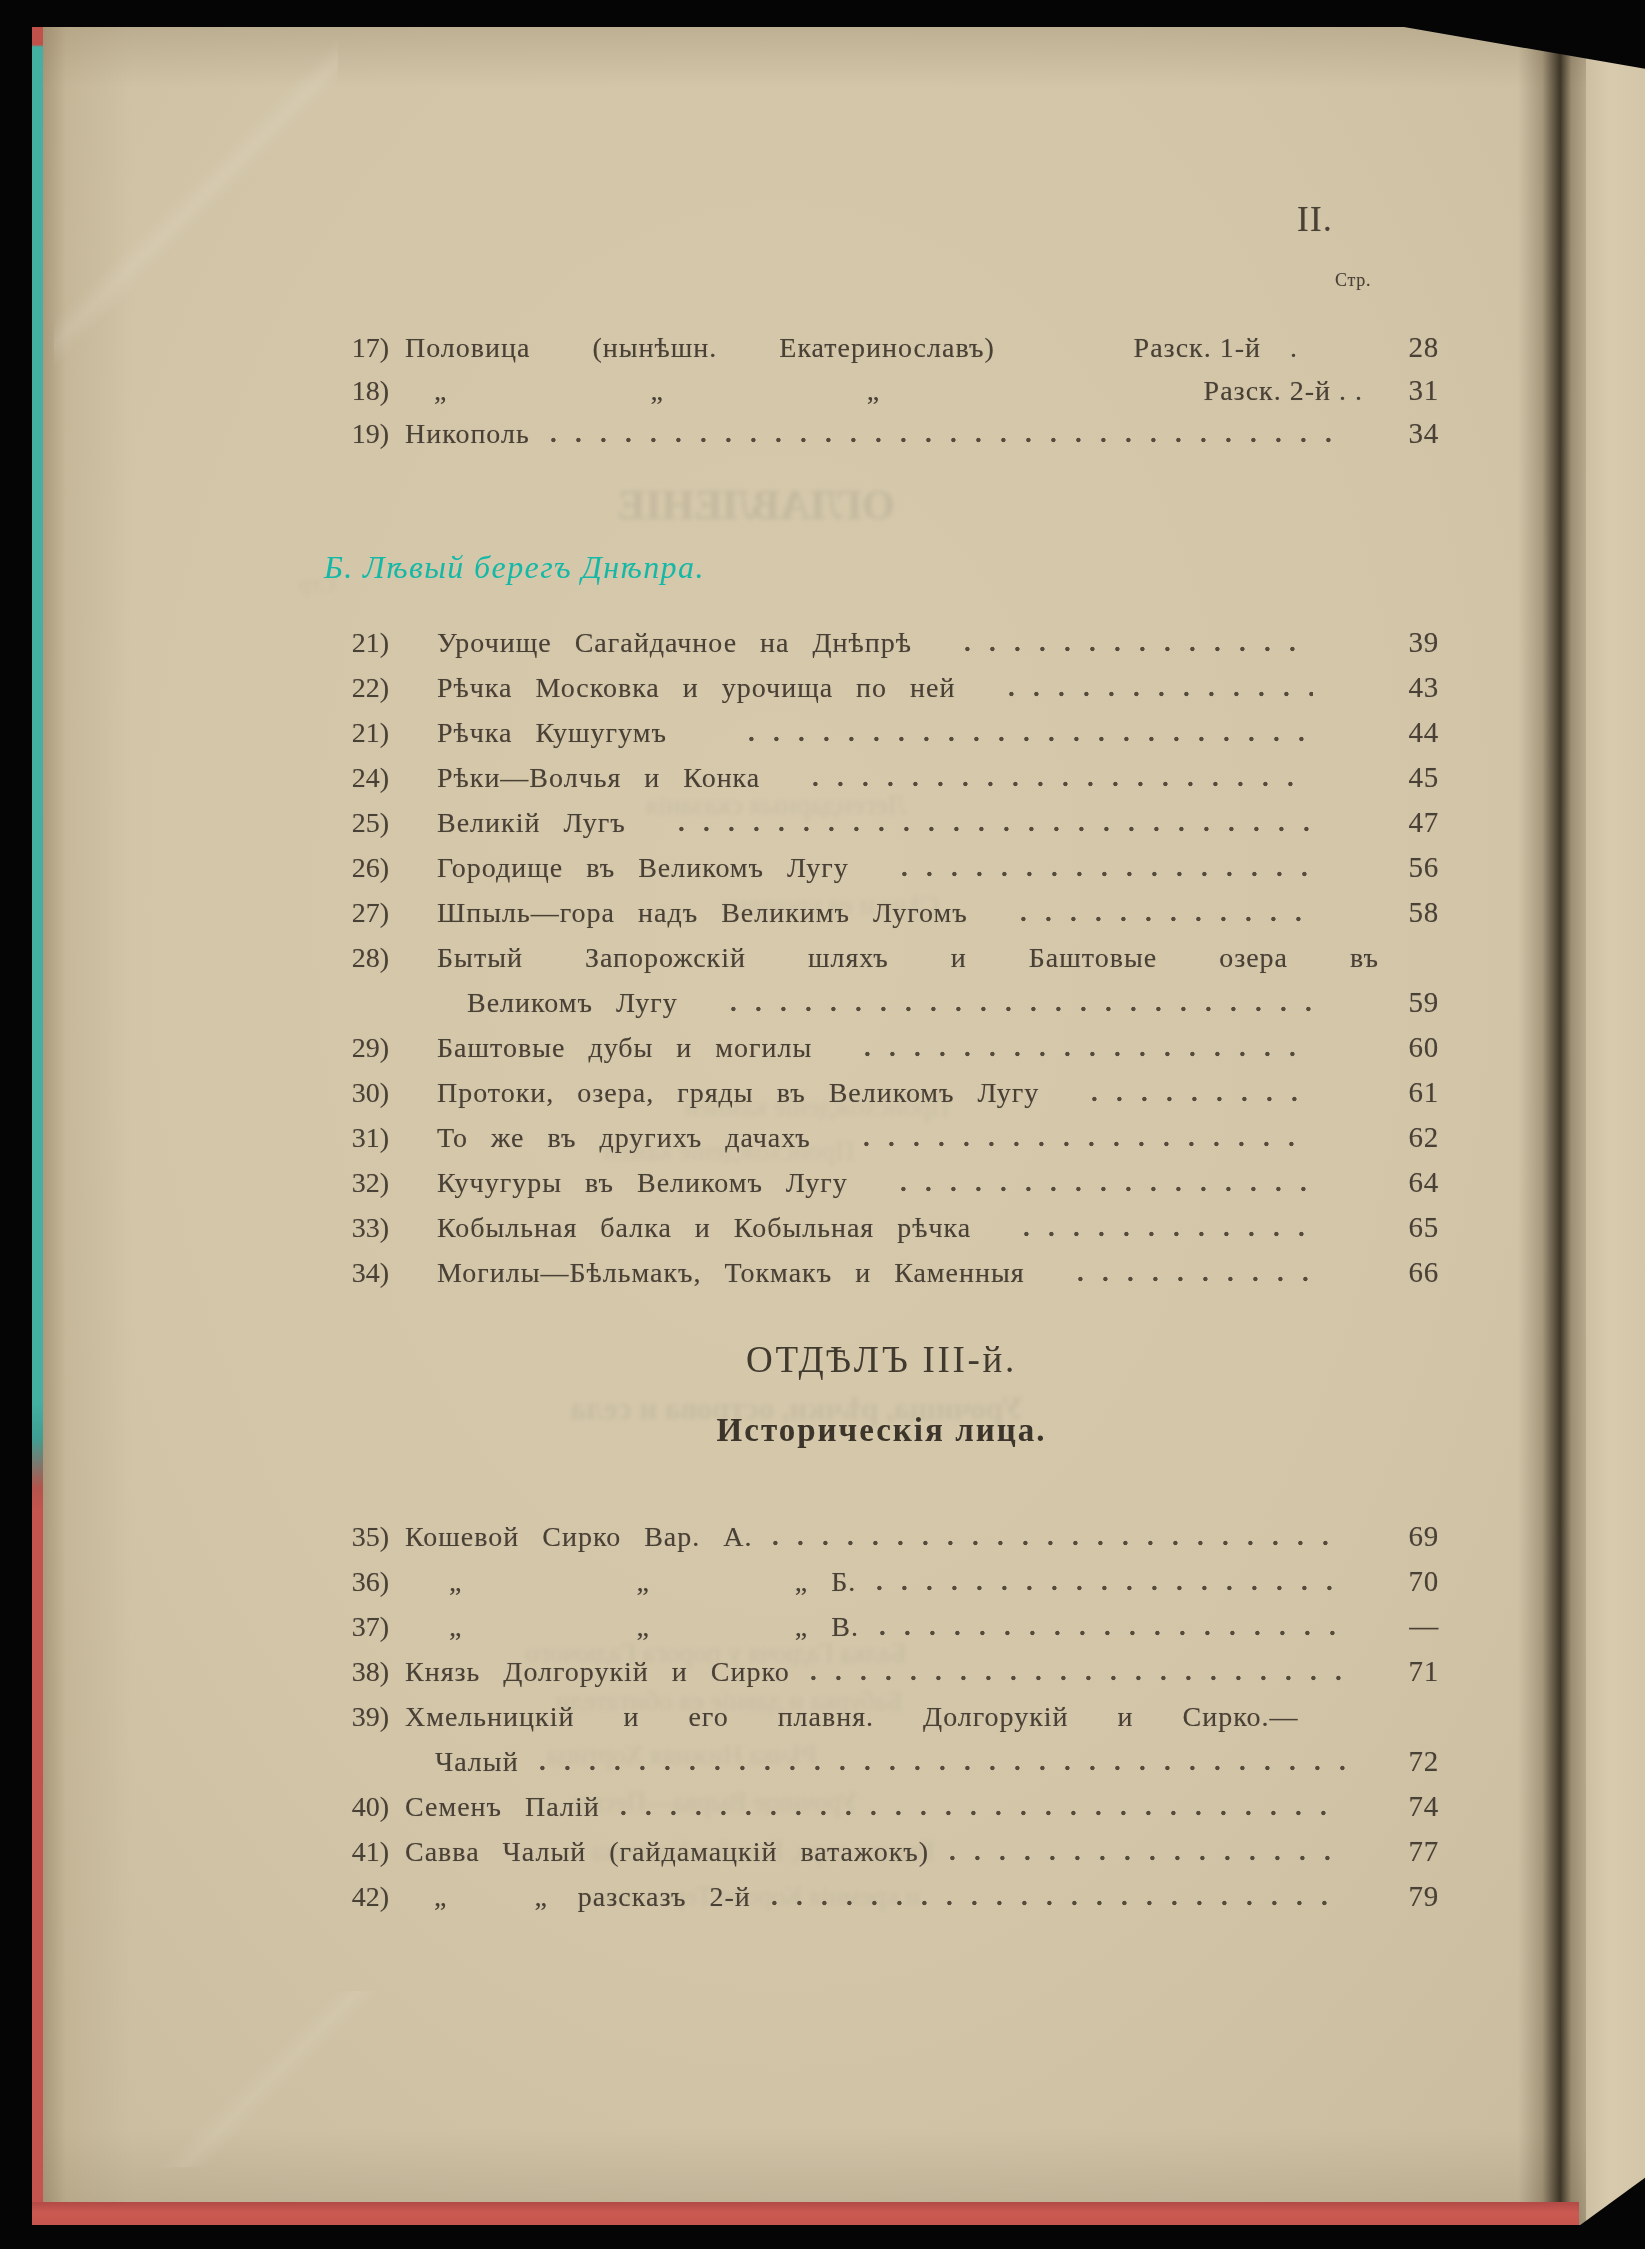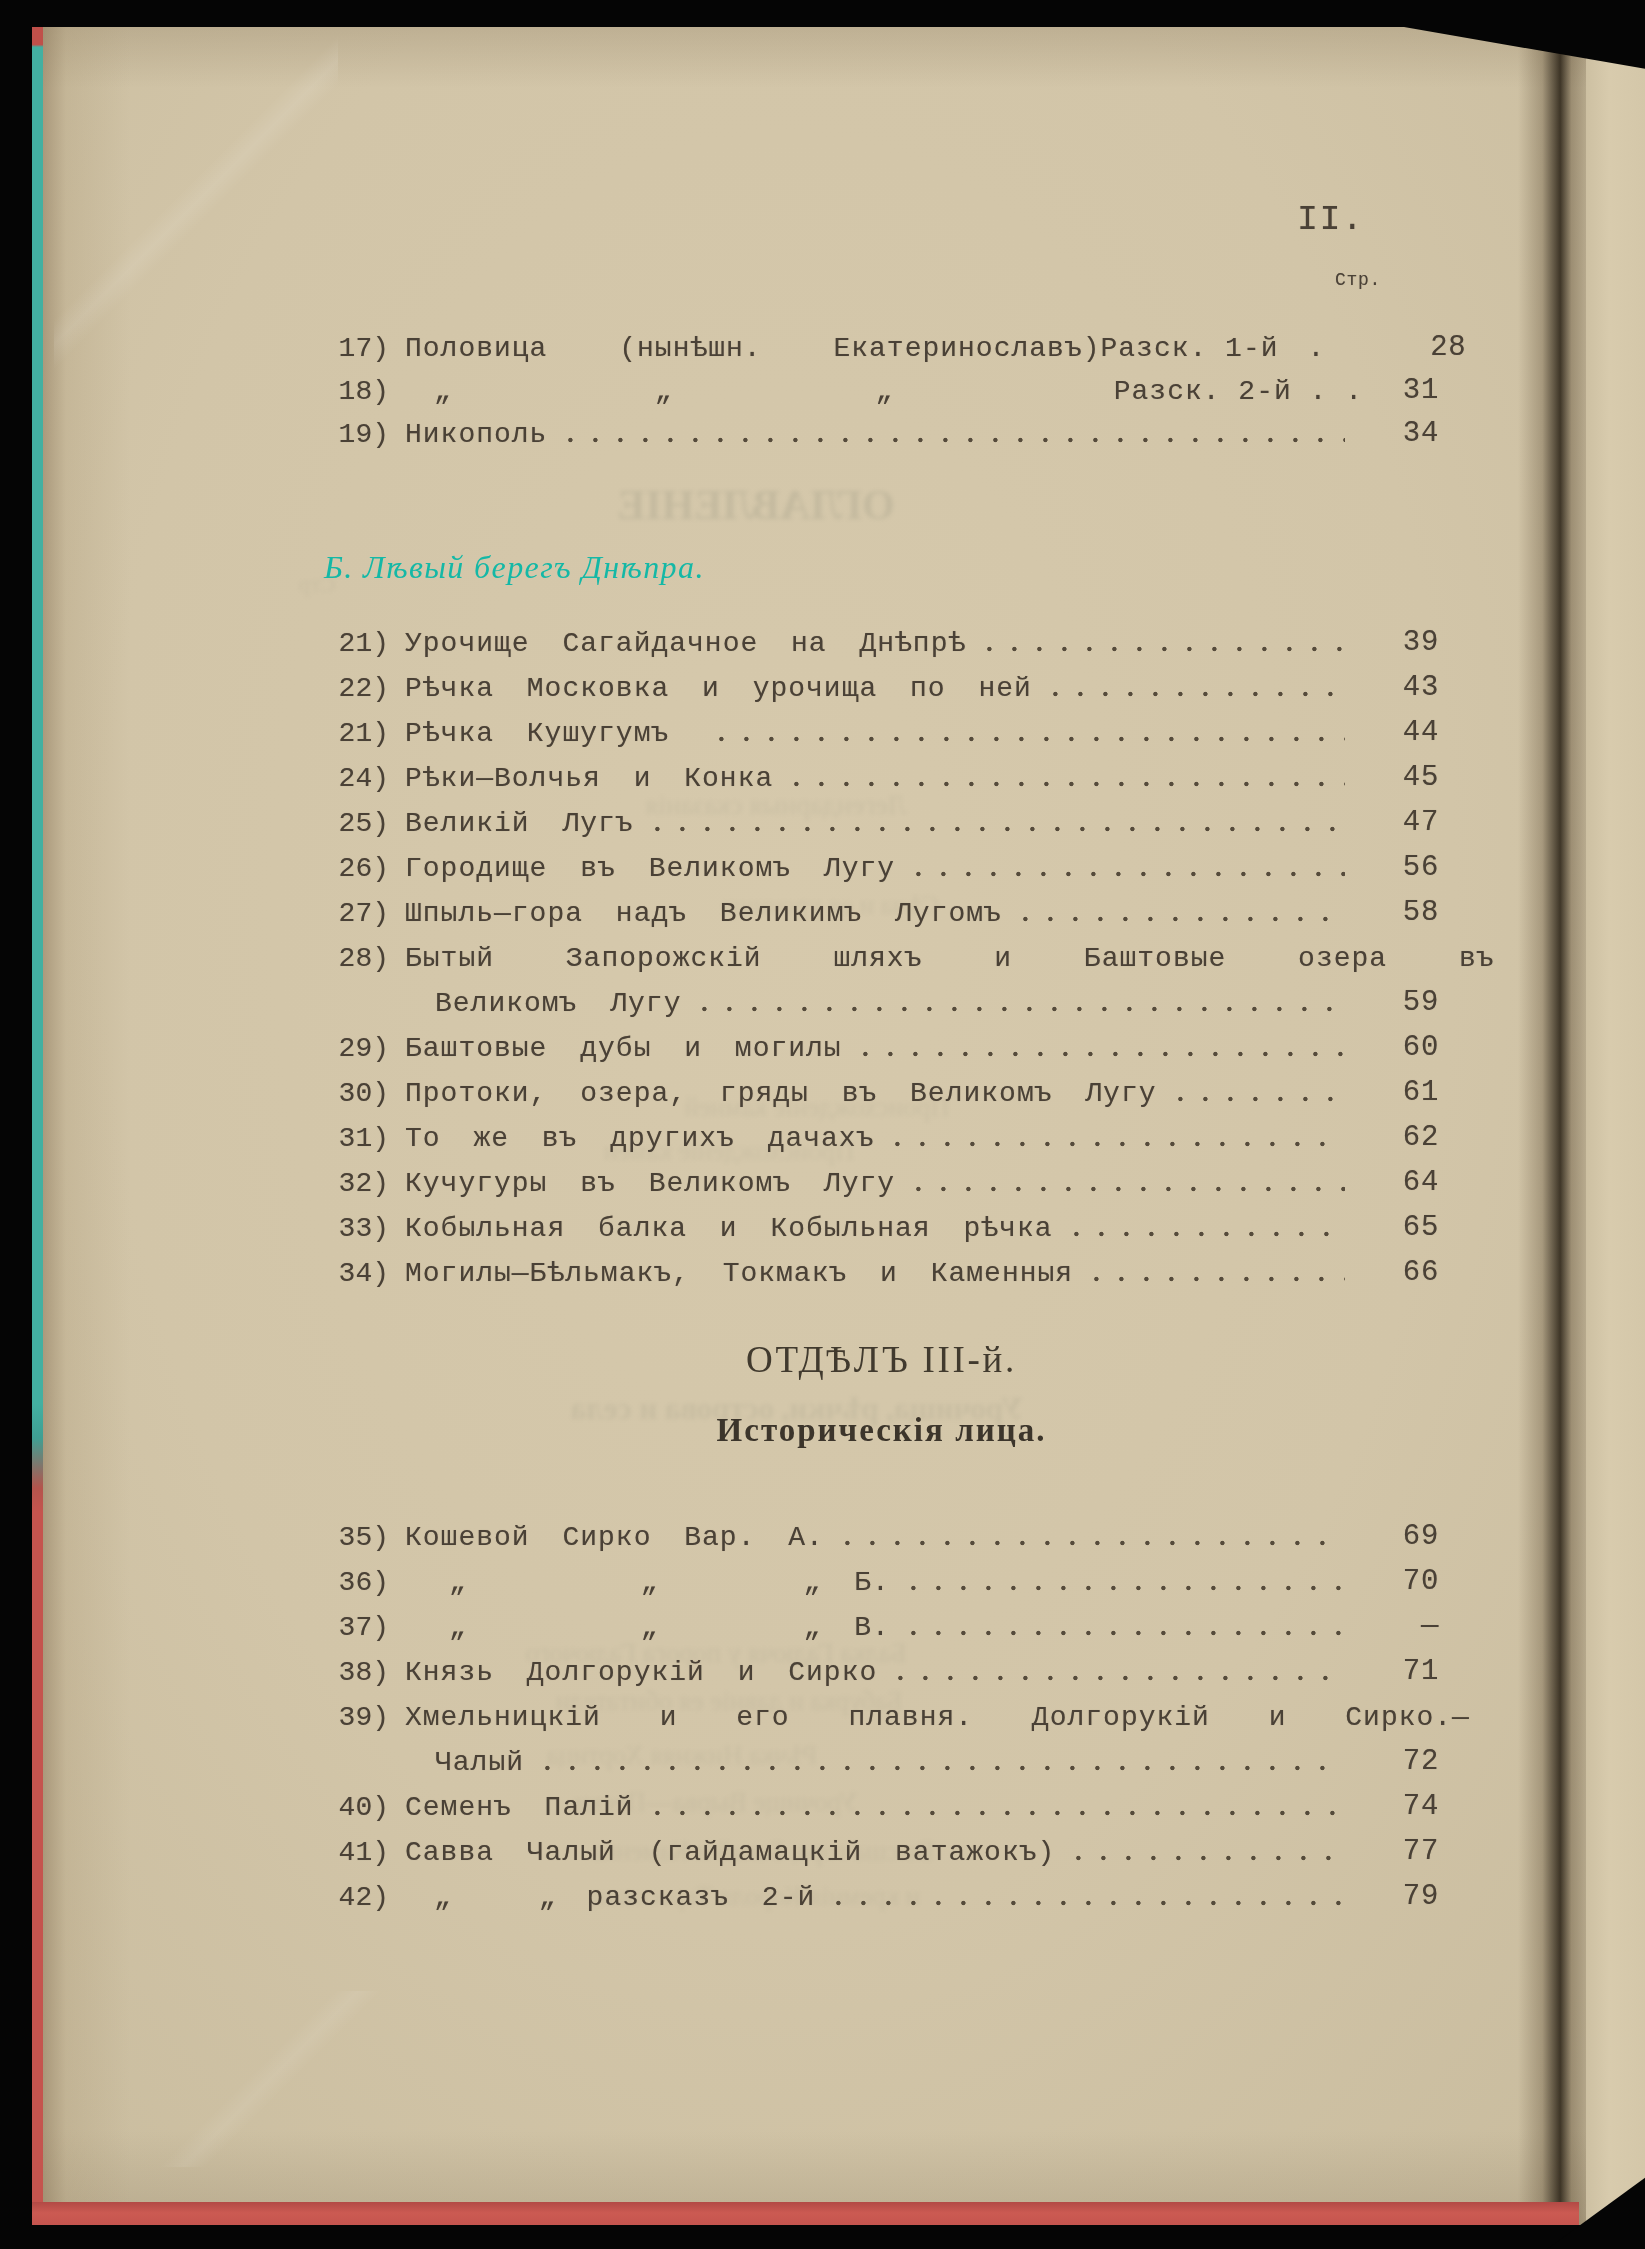--- a/index.html
+++ b/index.html
@@ -27,35 +27,35 @@
   .band-bottom{position:absolute;left:0;top:2225px;width:1646px;height:25px;background:#050505;}
   .band-left{position:absolute;left:0;top:0;width:32px;height:2250px;background:#050505;}
   .wedge-tr{position:absolute;left:1404px;top:27px;width:242px;height:42px;background:#050505;
           clip-path:polygon(0 0,100% 0,100% 100%);}
   .wedge-br{position:absolute;left:1546px;top:2177px;width:100px;height:73px;background:#050505;
           clip-path:polygon(100% 0,0 100%,100% 100%);}
   .crease{position:absolute;pointer-events:none;opacity:.10;
           background:linear-gradient(135deg,rgba(0,0,0,0) 46%,#fff 50%,rgba(0,0,0,0) 54%);}
 
   
-  .ink{color:#4a4136;text-shadow:0 0 0.7px rgba(74,65,54,.35);font-family:Liberation Mono, monospace;}
+  .ink{color:#4a4136;text-shadow:0 0 0.7px rgba(74,65,54,.35);}
   .pagenum-label{position:absolute;left:1297px;top:200px;font-size:35px;letter-spacing:1.4px;}
   .col-header{position:absolute;left:1335px;top:270px;font-size:18px;letter-spacing:0.7px;}
 
   .heading-italic{position:absolute;left:324px;width:1115px;top:549px;
           font-style:italic;font-size:32px;letter-spacing:1.4px;color:#14b8a6;}
   .heading-otdel{position:absolute;left:324px;width:1115px;top:1338px;text-align:center;
           font-size:37px;letter-spacing:2.7px;color:#413a2e;}
   .heading-hist{position:absolute;left:324px;width:1115px;top:1412px;text-align:center;
           font-weight:bold;font-size:33px;letter-spacing:2px;color:#3c352b;}
 
   .block{position:absolute;left:324px;width:1115px;}
   #block1{top:321px;} #block2{top:614px;} #block3{top:1508px;}
   .row{display:flex;align-items:flex-end;}
-  #block1 .row{height:43px;} #block2 .row{height:45px;} #block3 .row{height:45px;}
+  #block1 .row{height:43px;} #block2 .row{height:45px;gap:32px;} #block3 .row{height:45px;}
   .row span{display:block;}
   .num{width:65px;text-align:right;font-size:28px;flex:none;}
   .title{margin-left:16px;font-size:28px;letter-spacing:1px;word-spacing:15px;
          white-space:pre;flex:none;}
   .title.cont{margin-left:46px;}
   .wsw{word-spacing:54px;} .wsm{word-spacing:41px;}
   .leader{flex:1;height:6px;margin:0 17.6px 6.8px 20px;
           background:radial-gradient(circle 2px at 3.4px 3px, rgba(68,58,44,.88) 1.8px, rgba(68,58,44,0) 2.6px);
           background-size:25px 6px;background-repeat:repeat-x;}
   .spacer{flex:1;}

